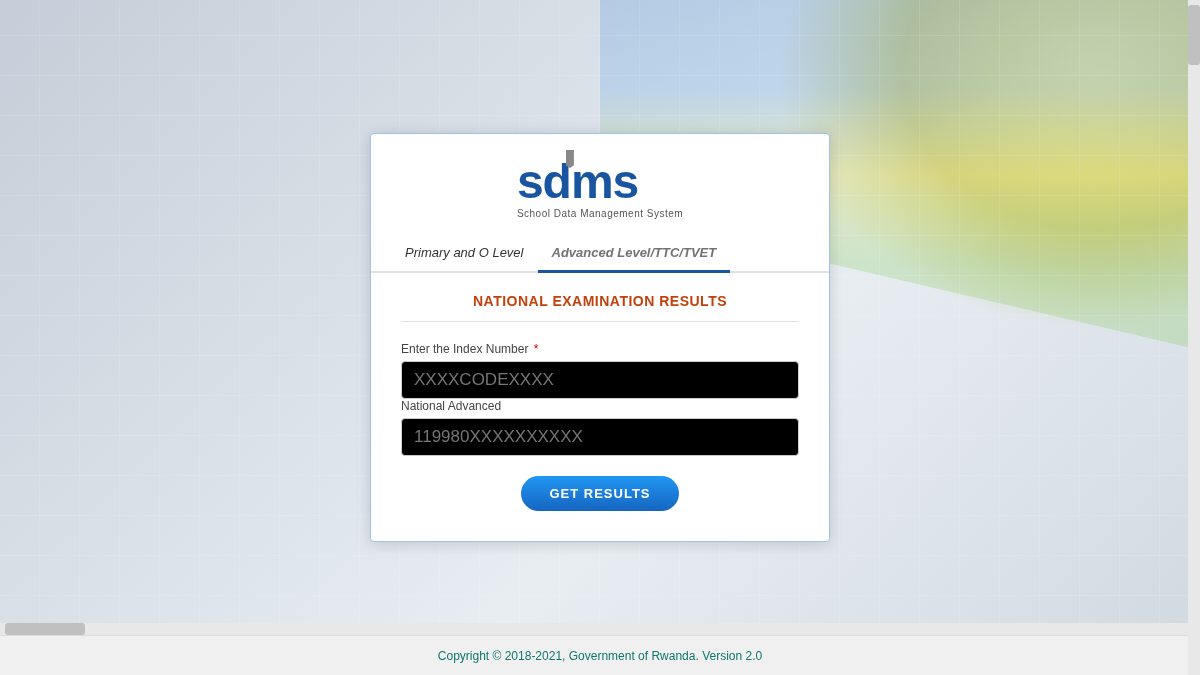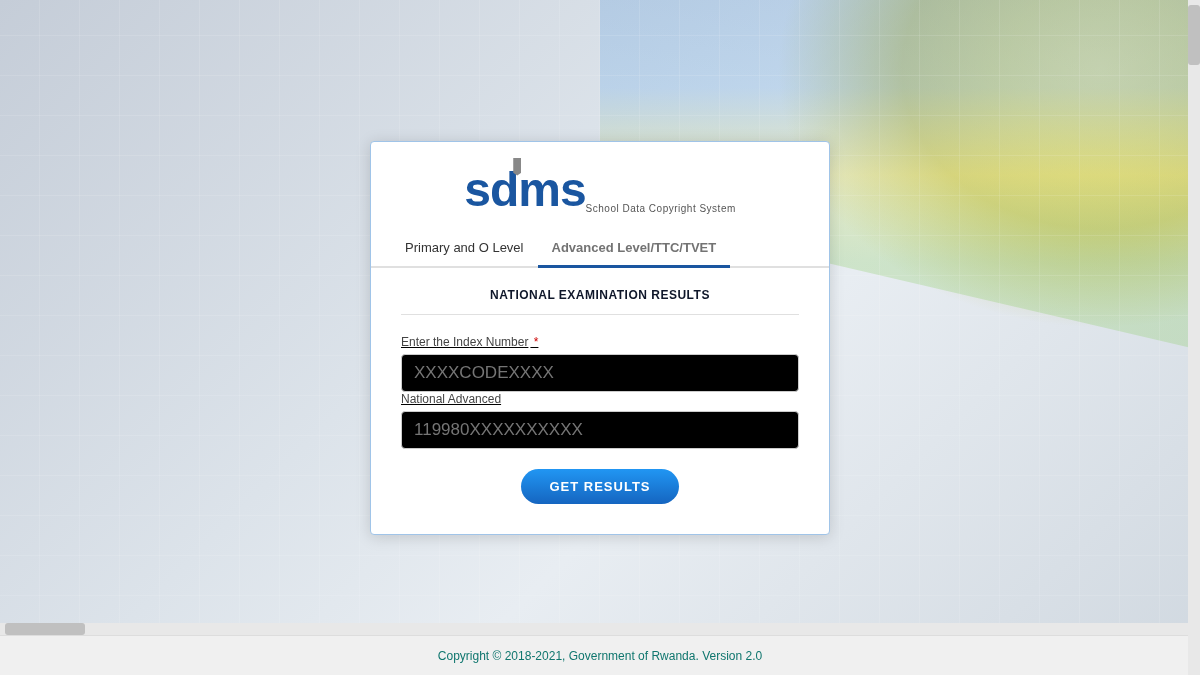--- a/index.html
+++ b/index.html
@@ -87,22 +87,22 @@
 
     
     .logo-section {
       display: flex;
       justify-content: center;
       padding: 24px 20px 16px;
     }
 
     .sdms-logo {
       display: flex;
-      flex-direction: row;
-      align-items: flex-end;
+      flex-direction: column;
+      align-items: flex-start;
     }
 
     .sdms-logo-text {
       font-size: 48px;
       font-weight: bold;
       color: #1a56a0;
       line-height: 1;
       letter-spacing: -1px;
       position: relative;
     }
@@ -127,20 +127,21 @@
       color: #555;
       margin-top: 2px;
       letter-spacing: 0.5px;
     }
 
     
     .tabs {
       display: flex;
       border-bottom: 2px solid #e0e0e0;
       padding: 0 20px;
+      font-style: italic;
     }
 
     .tab {
       padding: 10px 14px;
       font-size: 13px;
       cursor: pointer;
       color: #333;
       border-bottom: 3px solid transparent;
       margin-bottom: -2px;
       white-space: nowrap;
@@ -152,32 +153,31 @@
       font-weight: 600;
     }
 
     
     .form-content {
       padding: 20px 30px 30px;
     }
 
     .form-title {
       text-align: center;
-      font-size: 12px;
+      font-size: 14px;
       font-weight: bold;
-      color: #0f172a;
+      color: #c2410c;
       margin-bottom: 20px;
       padding-bottom: 12px;
       border-bottom: 1px solid #e0e0e0;
       letter-spacing: 0.5px;
     }
 
     .form-group {
       margin-bottom: 0;
-      text-decoration: underline;
     }
 
     .form-label {
       display: block;
       font-size: 12px;
       color: #444;
       margin-bottom: 5px;
     }
 
     .form-label .required {
@@ -277,21 +277,21 @@
 
 <div class="page-wrapper">
 
   <div class="card">
 
     <div class="logo-section">
       <div class="sdms-logo">
         <div class="sdms-logo-text">
           <span>s</span><span class="letter-d">d<span class="bookmark"></span></span><span>ms</span>
         </div>
-        <div class="sdms-logo-subtitle">School Data Copyright System</div>
+        <div class="sdms-logo-subtitle">School Data Management System</div>
       </div>
     </div>
 
     <div class="tabs">
       <div class="tab">Primary and O Level</div>
       <div class="tab active">Advanced Level/TTC/TVET</div>
     </div>
 
     <div class="form-content">
 

